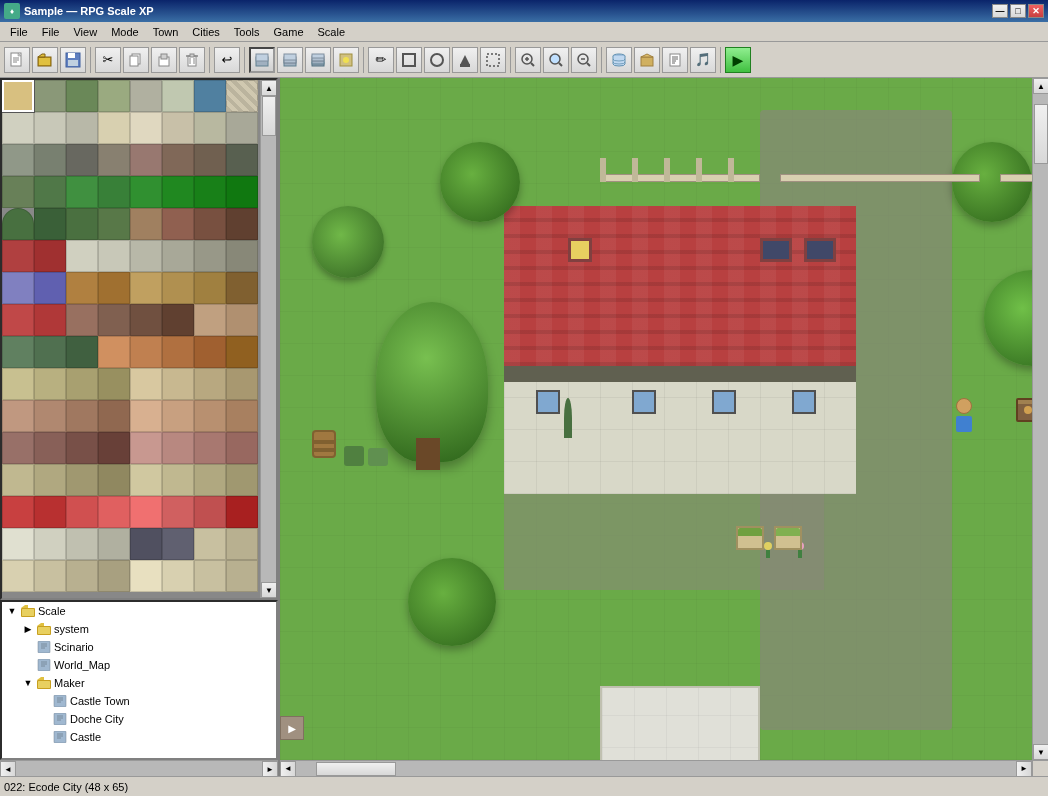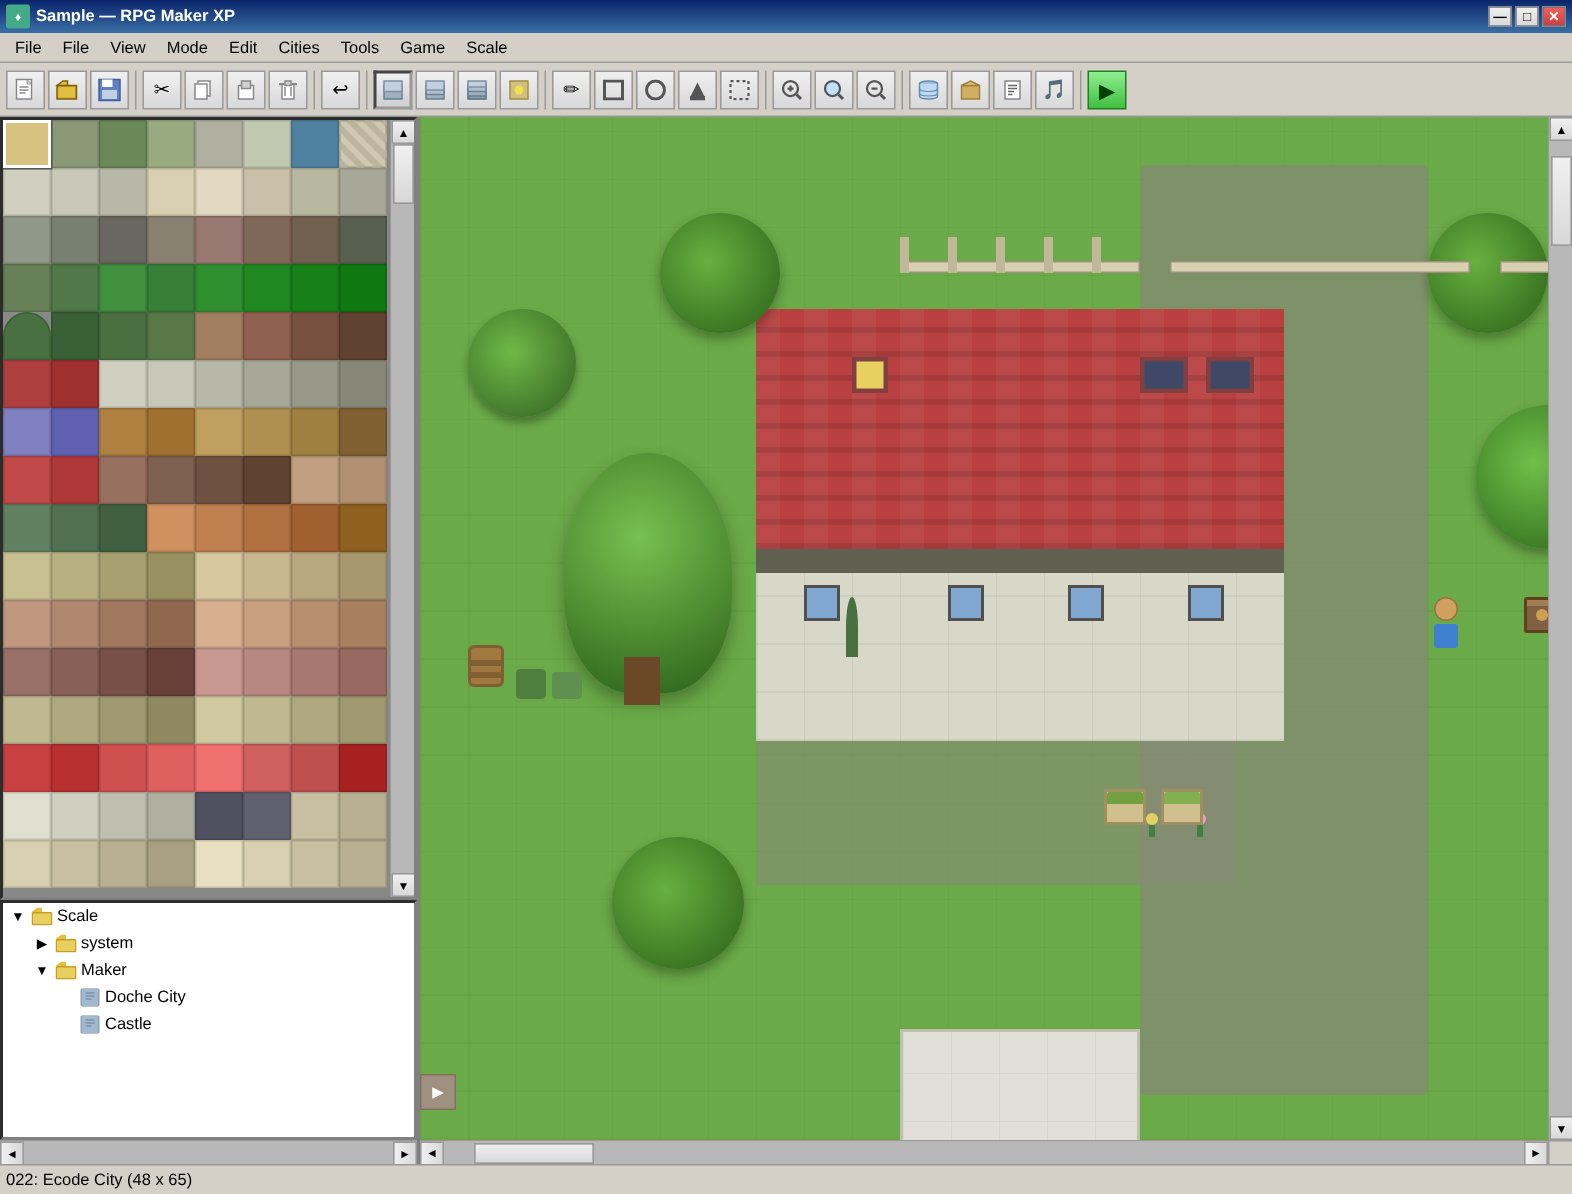--- a/index.html
+++ b/index.html
@@ -131,35 +131,35 @@
       background: #888;
       cursor: crosshair;
     }
   </style>
 </head>
 <body>
 
 <div id="title-bar">
   <div id="title-bar-left">
     <div id="title-bar-icon">♦</div>
-    <span>Sample — RPG Maker XP</span>
+    <span>Sample — RPG Scale XP</span>
   </div>
   <div id="title-bar-buttons">
     <div class="title-btn title-btn-min">—</div>
     <div class="title-btn title-btn-max">□</div>
     <div class="title-btn title-btn-close">✕</div>
   </div>
 </div>
 
 <div id="menu-bar">
   <span class="menu-item">File</span>
   <span class="menu-item">File</span>
   <span class="menu-item">View</span>
   <span class="menu-item">Mode</span>
-  <span class="menu-item">Edit</span>
+  <span class="menu-item">Town</span>
   <span class="menu-item">Cities</span>
   <span class="menu-item">Tools</span>
   <span class="menu-item">Game</span>
   <span class="menu-item">Scale</span>
 </div>
 
 <div id="toolbar">
   <div class="toolbar-btn">
     <svg width="16" height="16" viewBox="0 0 16 16">
       <rect x="2" y="1" width="10" height="13" fill="white" stroke="#888" stroke-width="1"></rect>
@@ -496,34 +496,70 @@
           <svg width="14" height="12" viewBox="0 0 14 12">
               <rect x="0" y="3" width="14" height="9" fill="#c8a020" rx="1"></rect>
               <path d="M0 3 L4 0 L7 0 L7 3 Z" fill="#e0c040"></path>
               <rect x="1" y="4" width="12" height="7" fill="#e8d060" rx="0.5"></rect>
             </svg>
         </span>
         <span class="tree-label">system</span>
       </div>
 
 
-
+      <div class="tree-item" style="padding-left:18px;">
+        <span class="tree-expand" style="visibility:hidden;">▶</span>
+        <span class="tree-icon map-icon">
+          <svg width="14" height="12" viewBox="0 0 14 12">
+              <rect x="1" y="0" width="12" height="12" fill="#a0b8d0" rx="1" stroke="#708090" stroke-width="0.5"></rect>
+              <line x1="4" y1="3" x2="10" y2="3" stroke="#708090" stroke-width="0.8"></line>
+              <line x1="4" y1="5" x2="10" y2="5" stroke="#708090" stroke-width="0.8"></line>
+              <line x1="4" y1="7" x2="8" y2="7" stroke="#708090" stroke-width="0.8"></line>
+            </svg>
+        </span>
+        <span class="tree-label">Scinario</span>
+      </div>
+
+      <div class="tree-item" style="padding-left:18px;">
+        <span class="tree-expand" style="visibility:hidden;">▶</span>
+        <span class="tree-icon map-icon">
+          <svg width="14" height="12" viewBox="0 0 14 12">
+              <rect x="1" y="0" width="12" height="12" fill="#a0b8d0" rx="1" stroke="#708090" stroke-width="0.5"></rect>
+              <line x1="4" y1="3" x2="10" y2="3" stroke="#708090" stroke-width="0.8"></line>
+              <line x1="4" y1="5" x2="10" y2="5" stroke="#708090" stroke-width="0.8"></line>
+              <line x1="4" y1="7" x2="8" y2="7" stroke="#708090" stroke-width="0.8"></line>
+            </svg>
+        </span>
+        <span class="tree-label">World_Map</span>
+      </div>
 
       <div class="tree-item" style="padding-left:18px;">
         <span class="tree-expand">▼</span>
         <span class="tree-icon folder-icon">
           <svg width="14" height="12" viewBox="0 0 14 12">
               <rect x="0" y="3" width="14" height="9" fill="#c8a020" rx="1"></rect>
               <path d="M0 3 L4 0 L7 0 L7 3 Z" fill="#e0c040"></path>
               <rect x="1" y="4" width="12" height="7" fill="#e8d060" rx="0.5"></rect>
             </svg>
         </span>
         <span class="tree-label">Maker</span>
       </div>
 
+      <div class="tree-item" style="padding-left:34px;">
+        <span class="tree-expand" style="visibility:hidden;">▶</span>
+        <span class="tree-icon map-icon">
+          <svg width="14" height="12" viewBox="0 0 14 12">
+              <rect x="1" y="0" width="12" height="12" fill="#a0b8d0" rx="1" stroke="#708090" stroke-width="0.5"></rect>
+              <line x1="4" y1="3" x2="10" y2="3" stroke="#708090" stroke-width="0.8"></line>
+              <line x1="4" y1="5" x2="10" y2="5" stroke="#708090" stroke-width="0.8"></line>
+              <line x1="4" y1="7" x2="8" y2="7" stroke="#708090" stroke-width="0.8"></line>
+            </svg>
+        </span>
+        <span class="tree-label">Castle Town</span>
+      </div>
 
       <div class="tree-item" style="padding-left:34px;">
         <span class="tree-expand" style="visibility:hidden;">▶</span>
         <span class="tree-icon map-icon">
           <svg width="14" height="12" viewBox="0 0 14 12">
               <rect x="1" y="0" width="12" height="12" fill="#a0b8d0" rx="1" stroke="#708090" stroke-width="0.5"></rect>
               <line x1="4" y1="3" x2="10" y2="3" stroke="#708090" stroke-width="0.8"></line>
               <line x1="4" y1="5" x2="10" y2="5" stroke="#708090" stroke-width="0.8"></line>
               <line x1="4" y1="7" x2="8" y2="7" stroke="#708090" stroke-width="0.8"></line>
             </svg>

